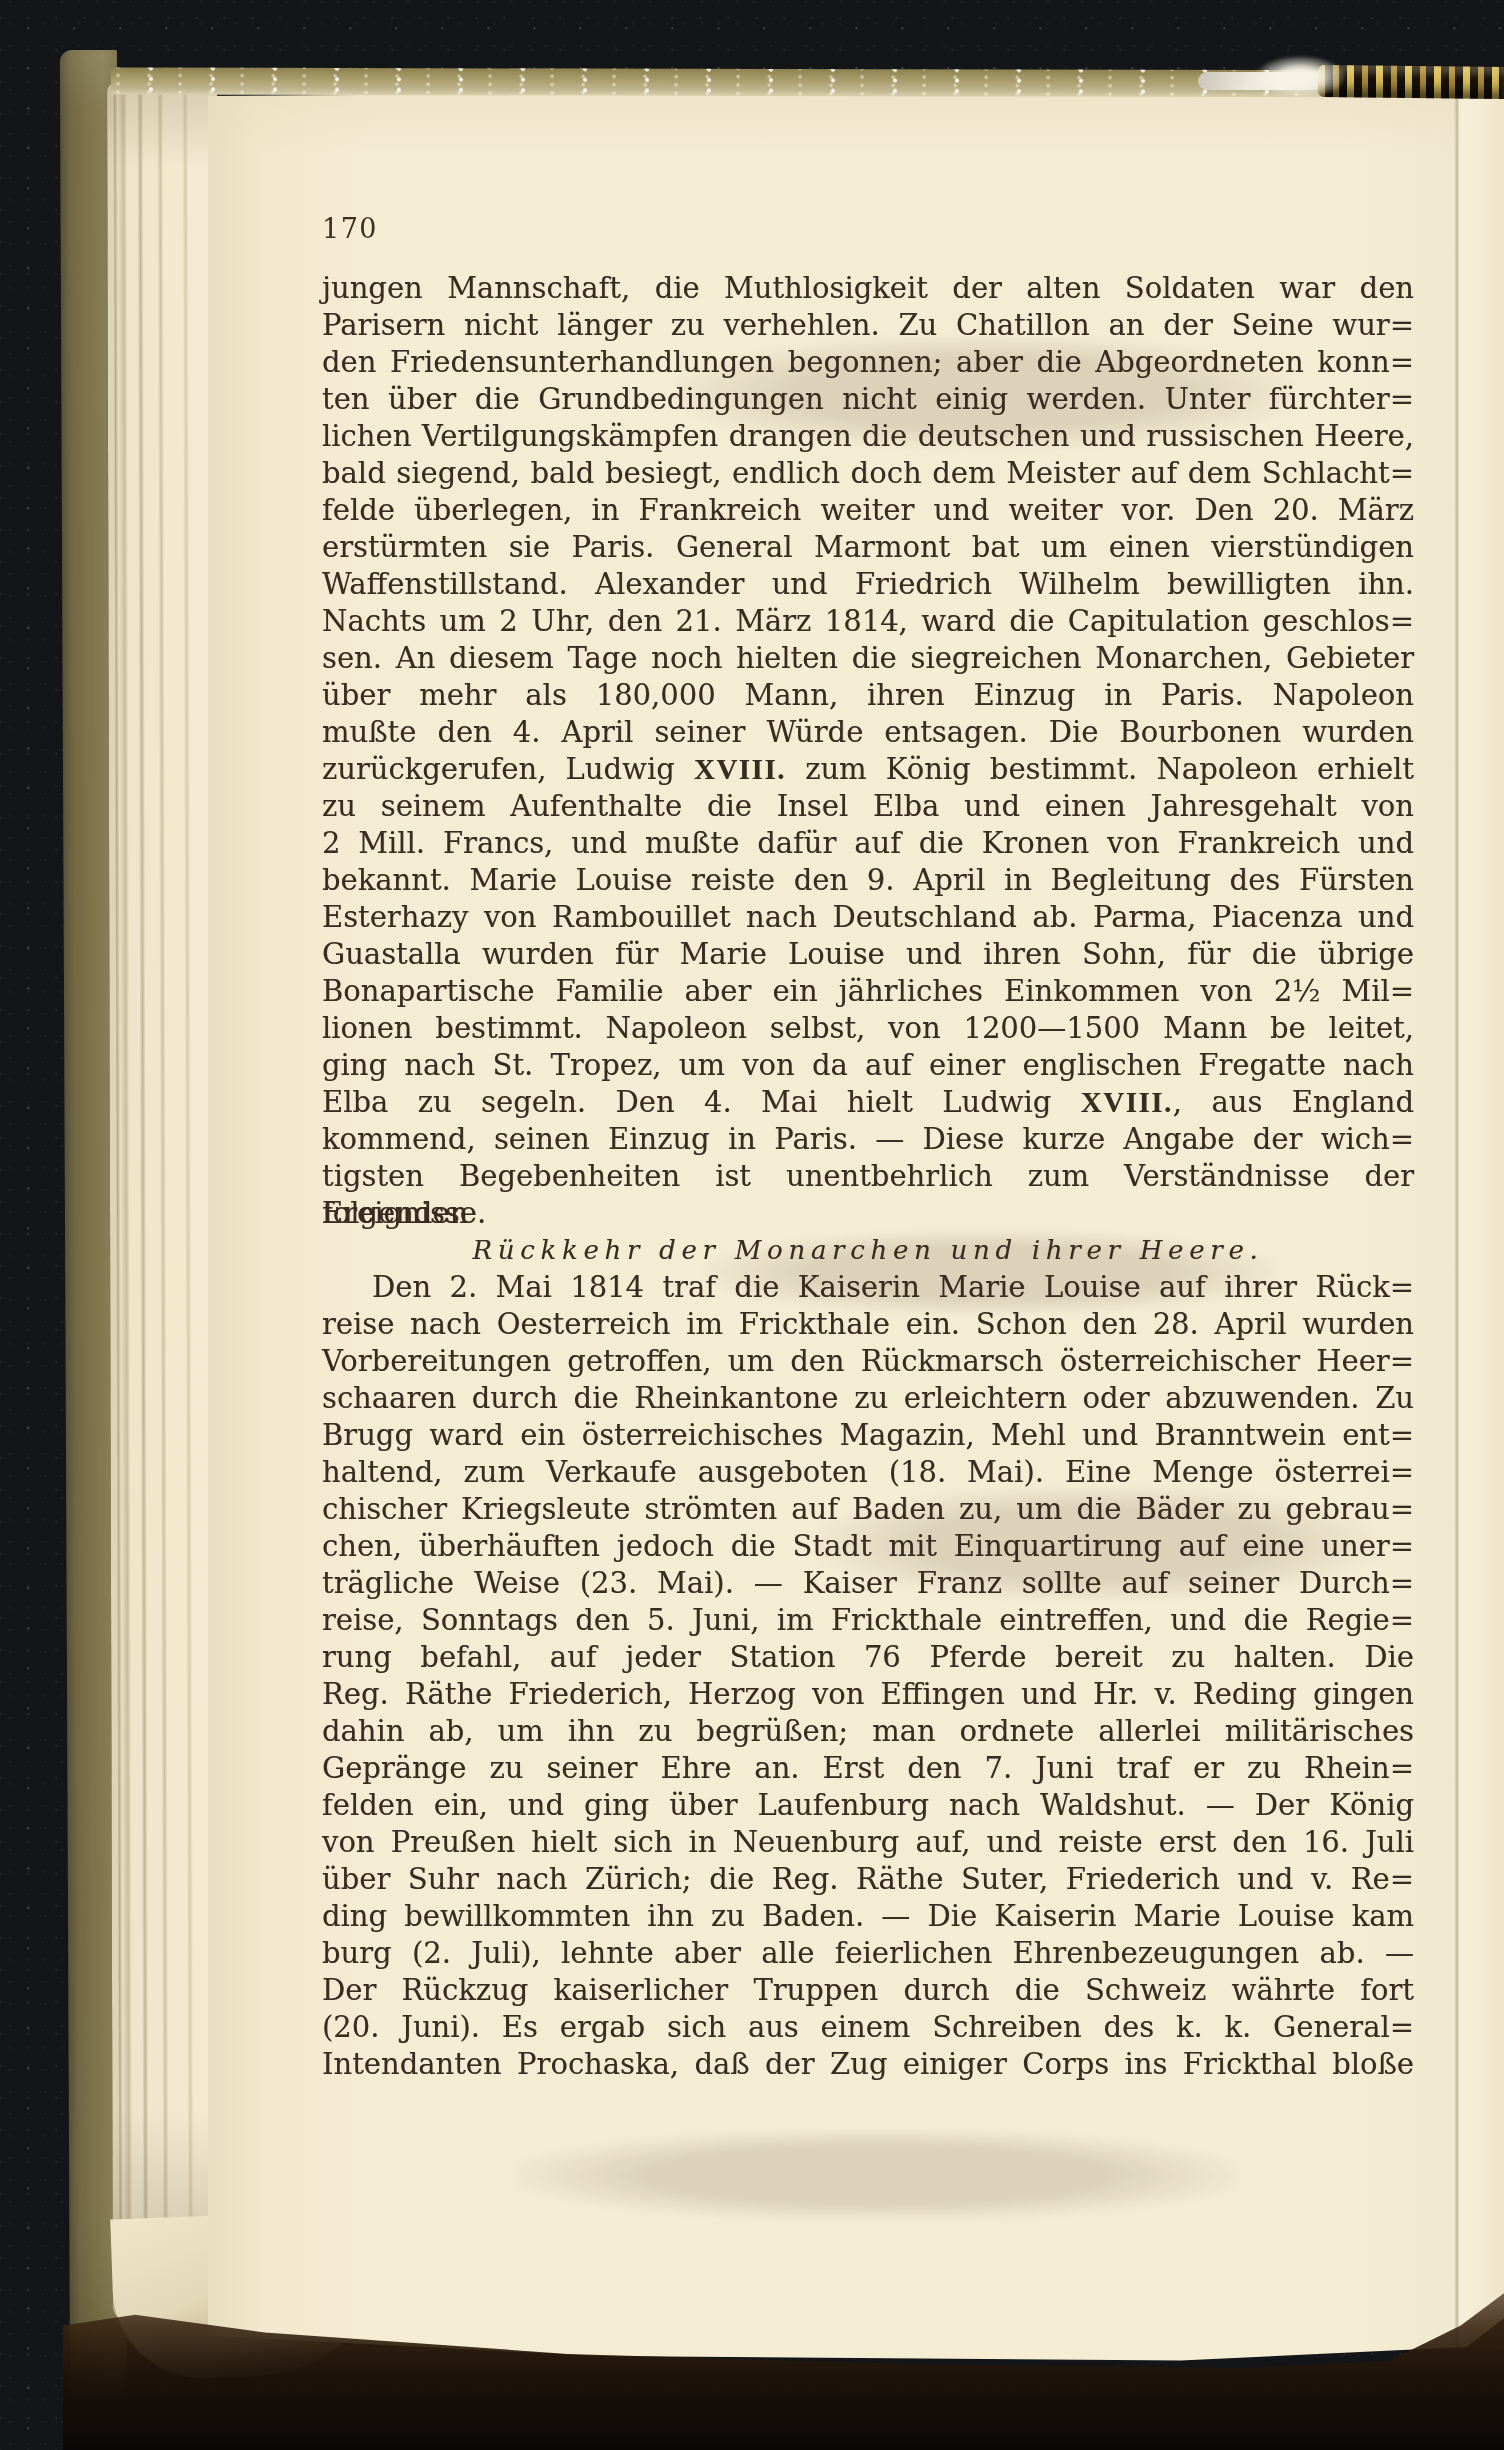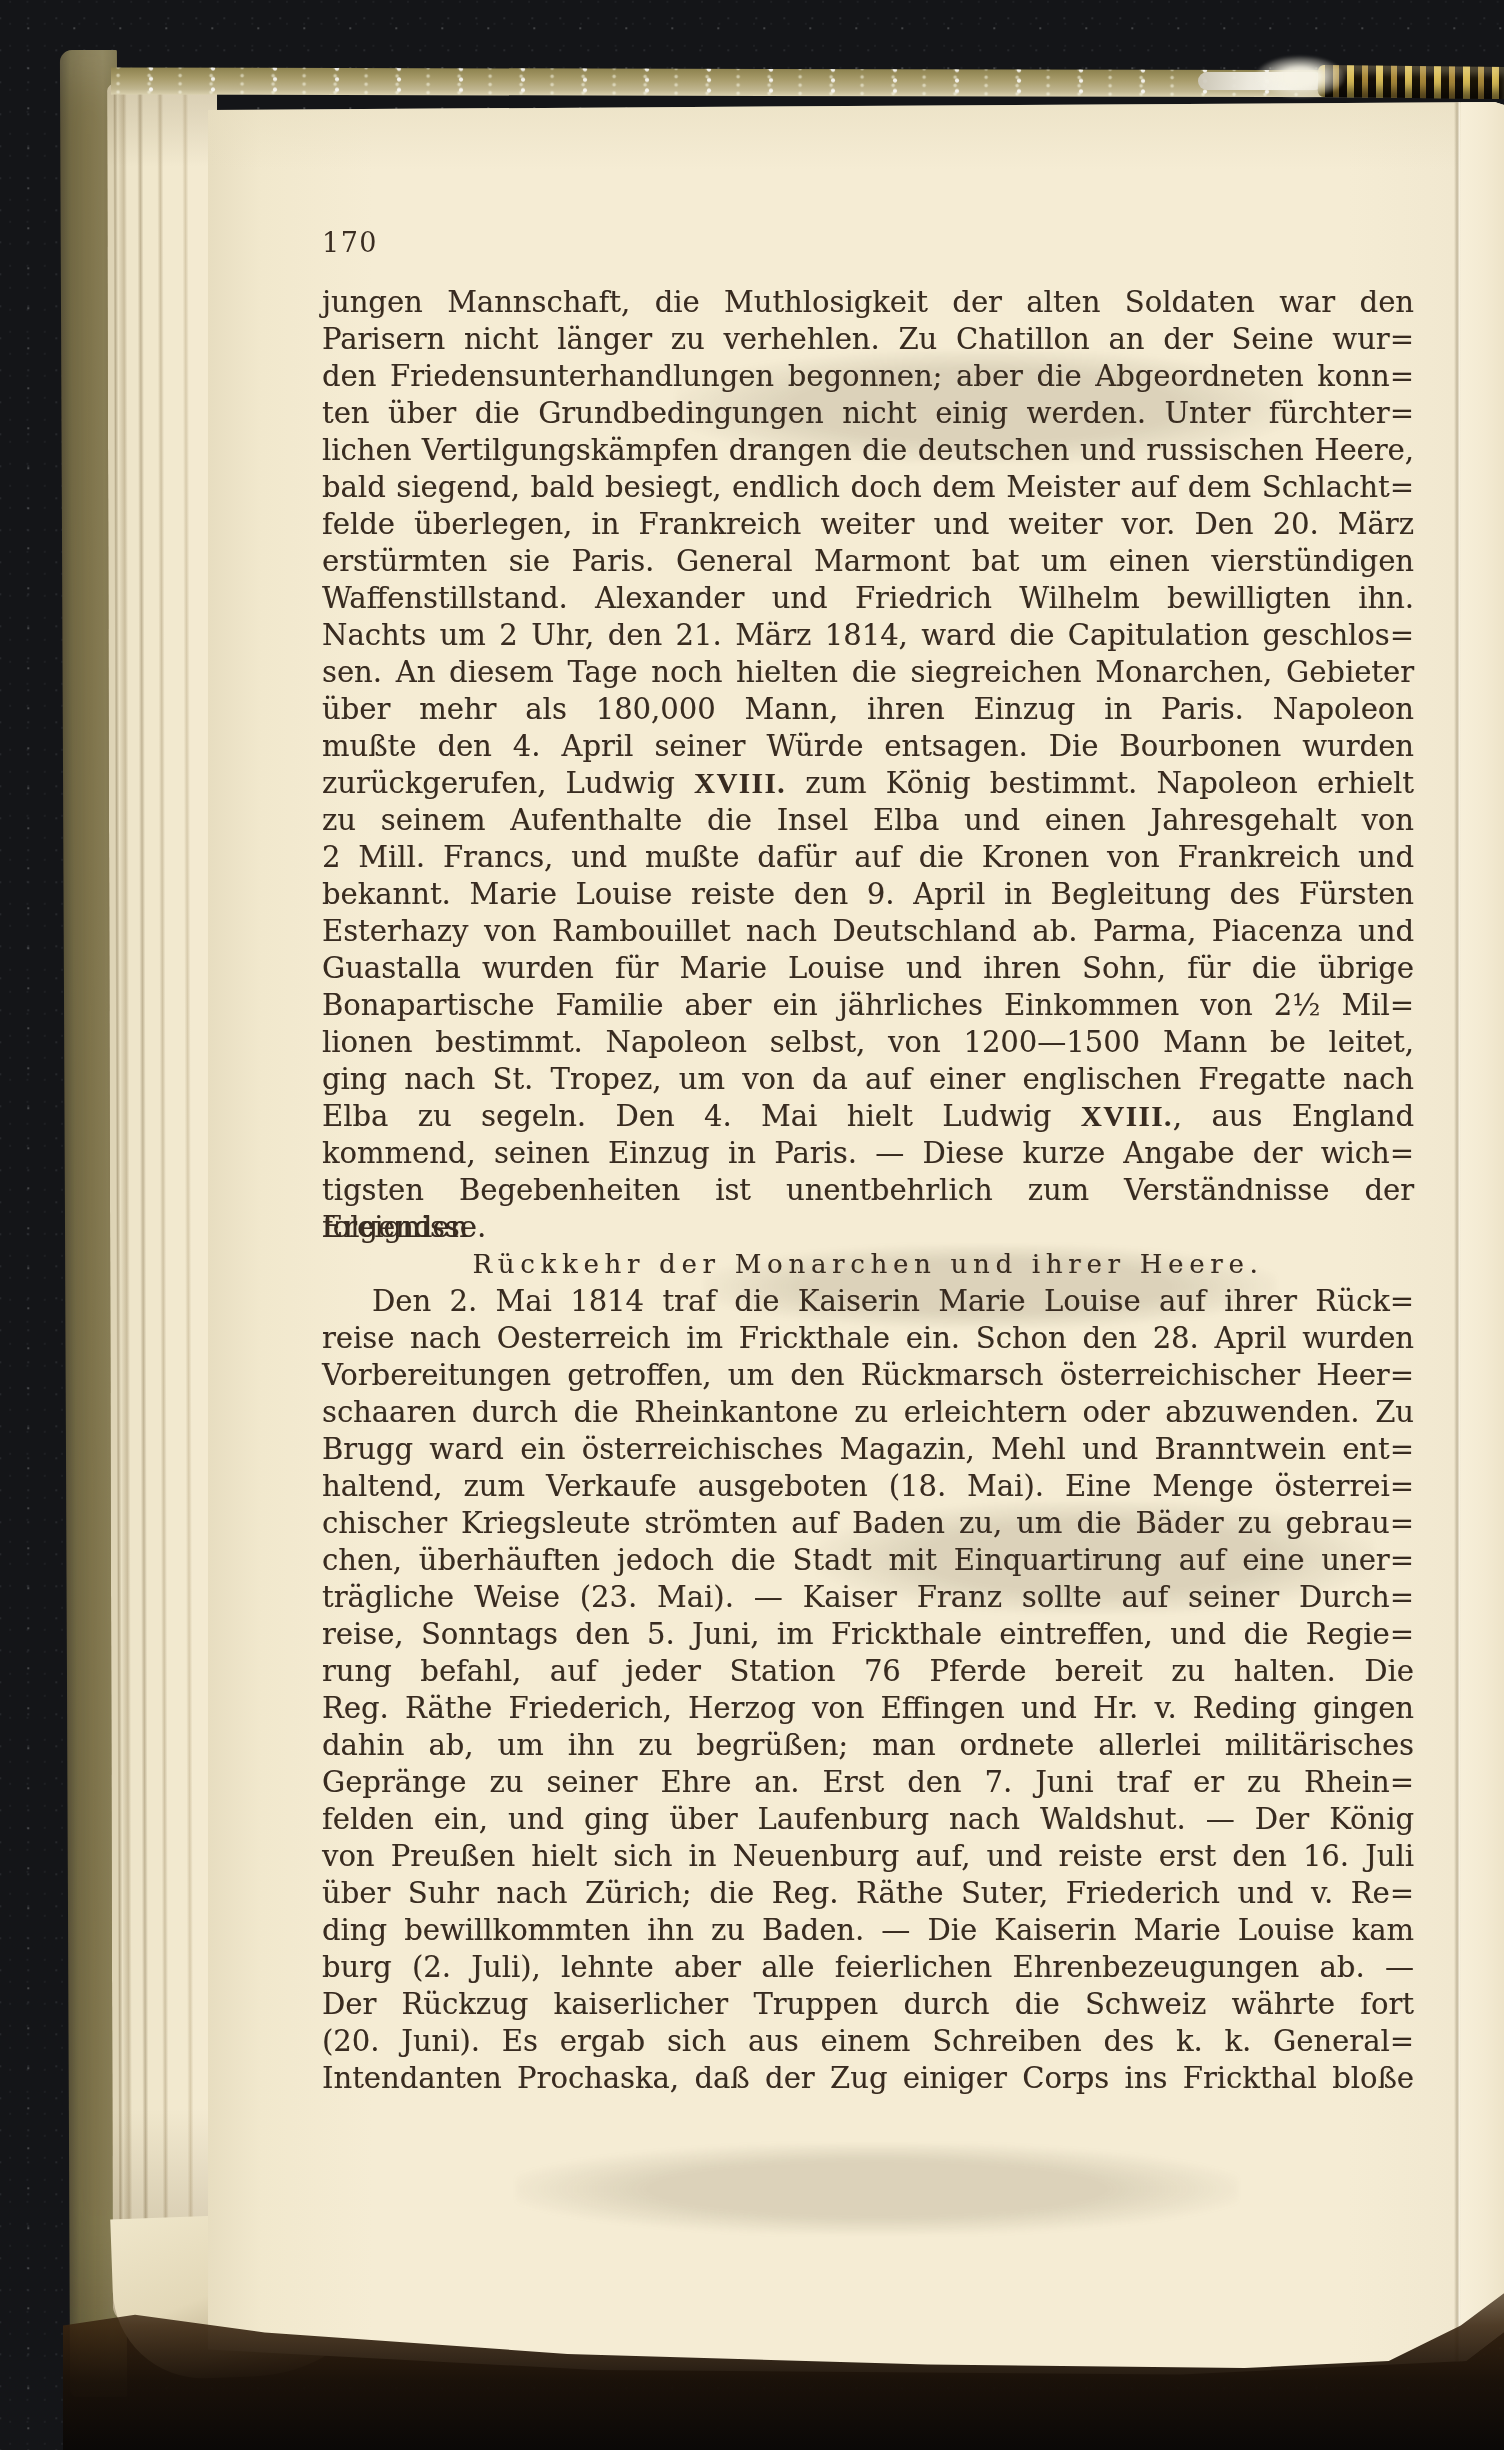--- a/index.html
+++ b/index.html
@@ -75,21 +75,21 @@
   .fuzz {
     position: absolute; left: 1255px; top: 56px; width: 90px; height: 42px;
     background: radial-gradient(ellipse, rgba(245,242,228,0.95) 0 30%, rgba(245,242,228,0) 75%);
     border-radius: 50%;
     filter: blur(1.5px);
     z-index: 6;
   }
 
   
   .page {
-    position: absolute; left: 208px; top: 102px; width: 1297px; height: 2284px;
+    position: absolute; left: 208px; top: 88px; width: 1297px; height: 2284px;
     background:
       linear-gradient(180deg, rgba(230,220,190,0.55) 0, rgba(230,220,190,0) 68px),
       linear-gradient(90deg, #e7ddc0 0, #f1e8cd 53px, #f5ecd4 165px, #f5ecd4 88%, #f1e8d0 96%, #f4ebd3 100%);
     clip-path: polygon(0 0.35%, 99.2% 0, 100% 0.15%, 100% 97.6%, 97% 98.9%, 75% 99.5%, 30% 99.3%, 0 98.4%);
     z-index: 2;
   }
   .crease {
     position: absolute; right: 44px; top: 0; width: 7.5px; height: 100%;
     background: linear-gradient(90deg, rgba(150,135,100,0) 0, rgba(140,125,92,0.45) 45%, rgba(250,245,230,0.8) 80%, rgba(150,135,100,0) 100%);
   }
@@ -137,20 +137,21 @@
   .antiqua {
     font-family: Liberation Serif, serif;
     font-weight: 700; letter-spacing: 1.5px;
   }
   .heading {
     margin: 0; font-size: 26px; font-weight: 400;
     line-height: 37px; height: 37px;
     text-align: center; letter-spacing: 0.22em;
     color: #382b20;
     text-shadow: 0.3px 0.3px 0 rgba(56,43,32,0.35);
+    font-style: italic;
   }
 </style>
 </head>
 <body>
 
 <div class="scan">
 
   <div class="cover-left"></div>
   <div class="stack-bottom"></div>
   <div class="page-stack"></div>

